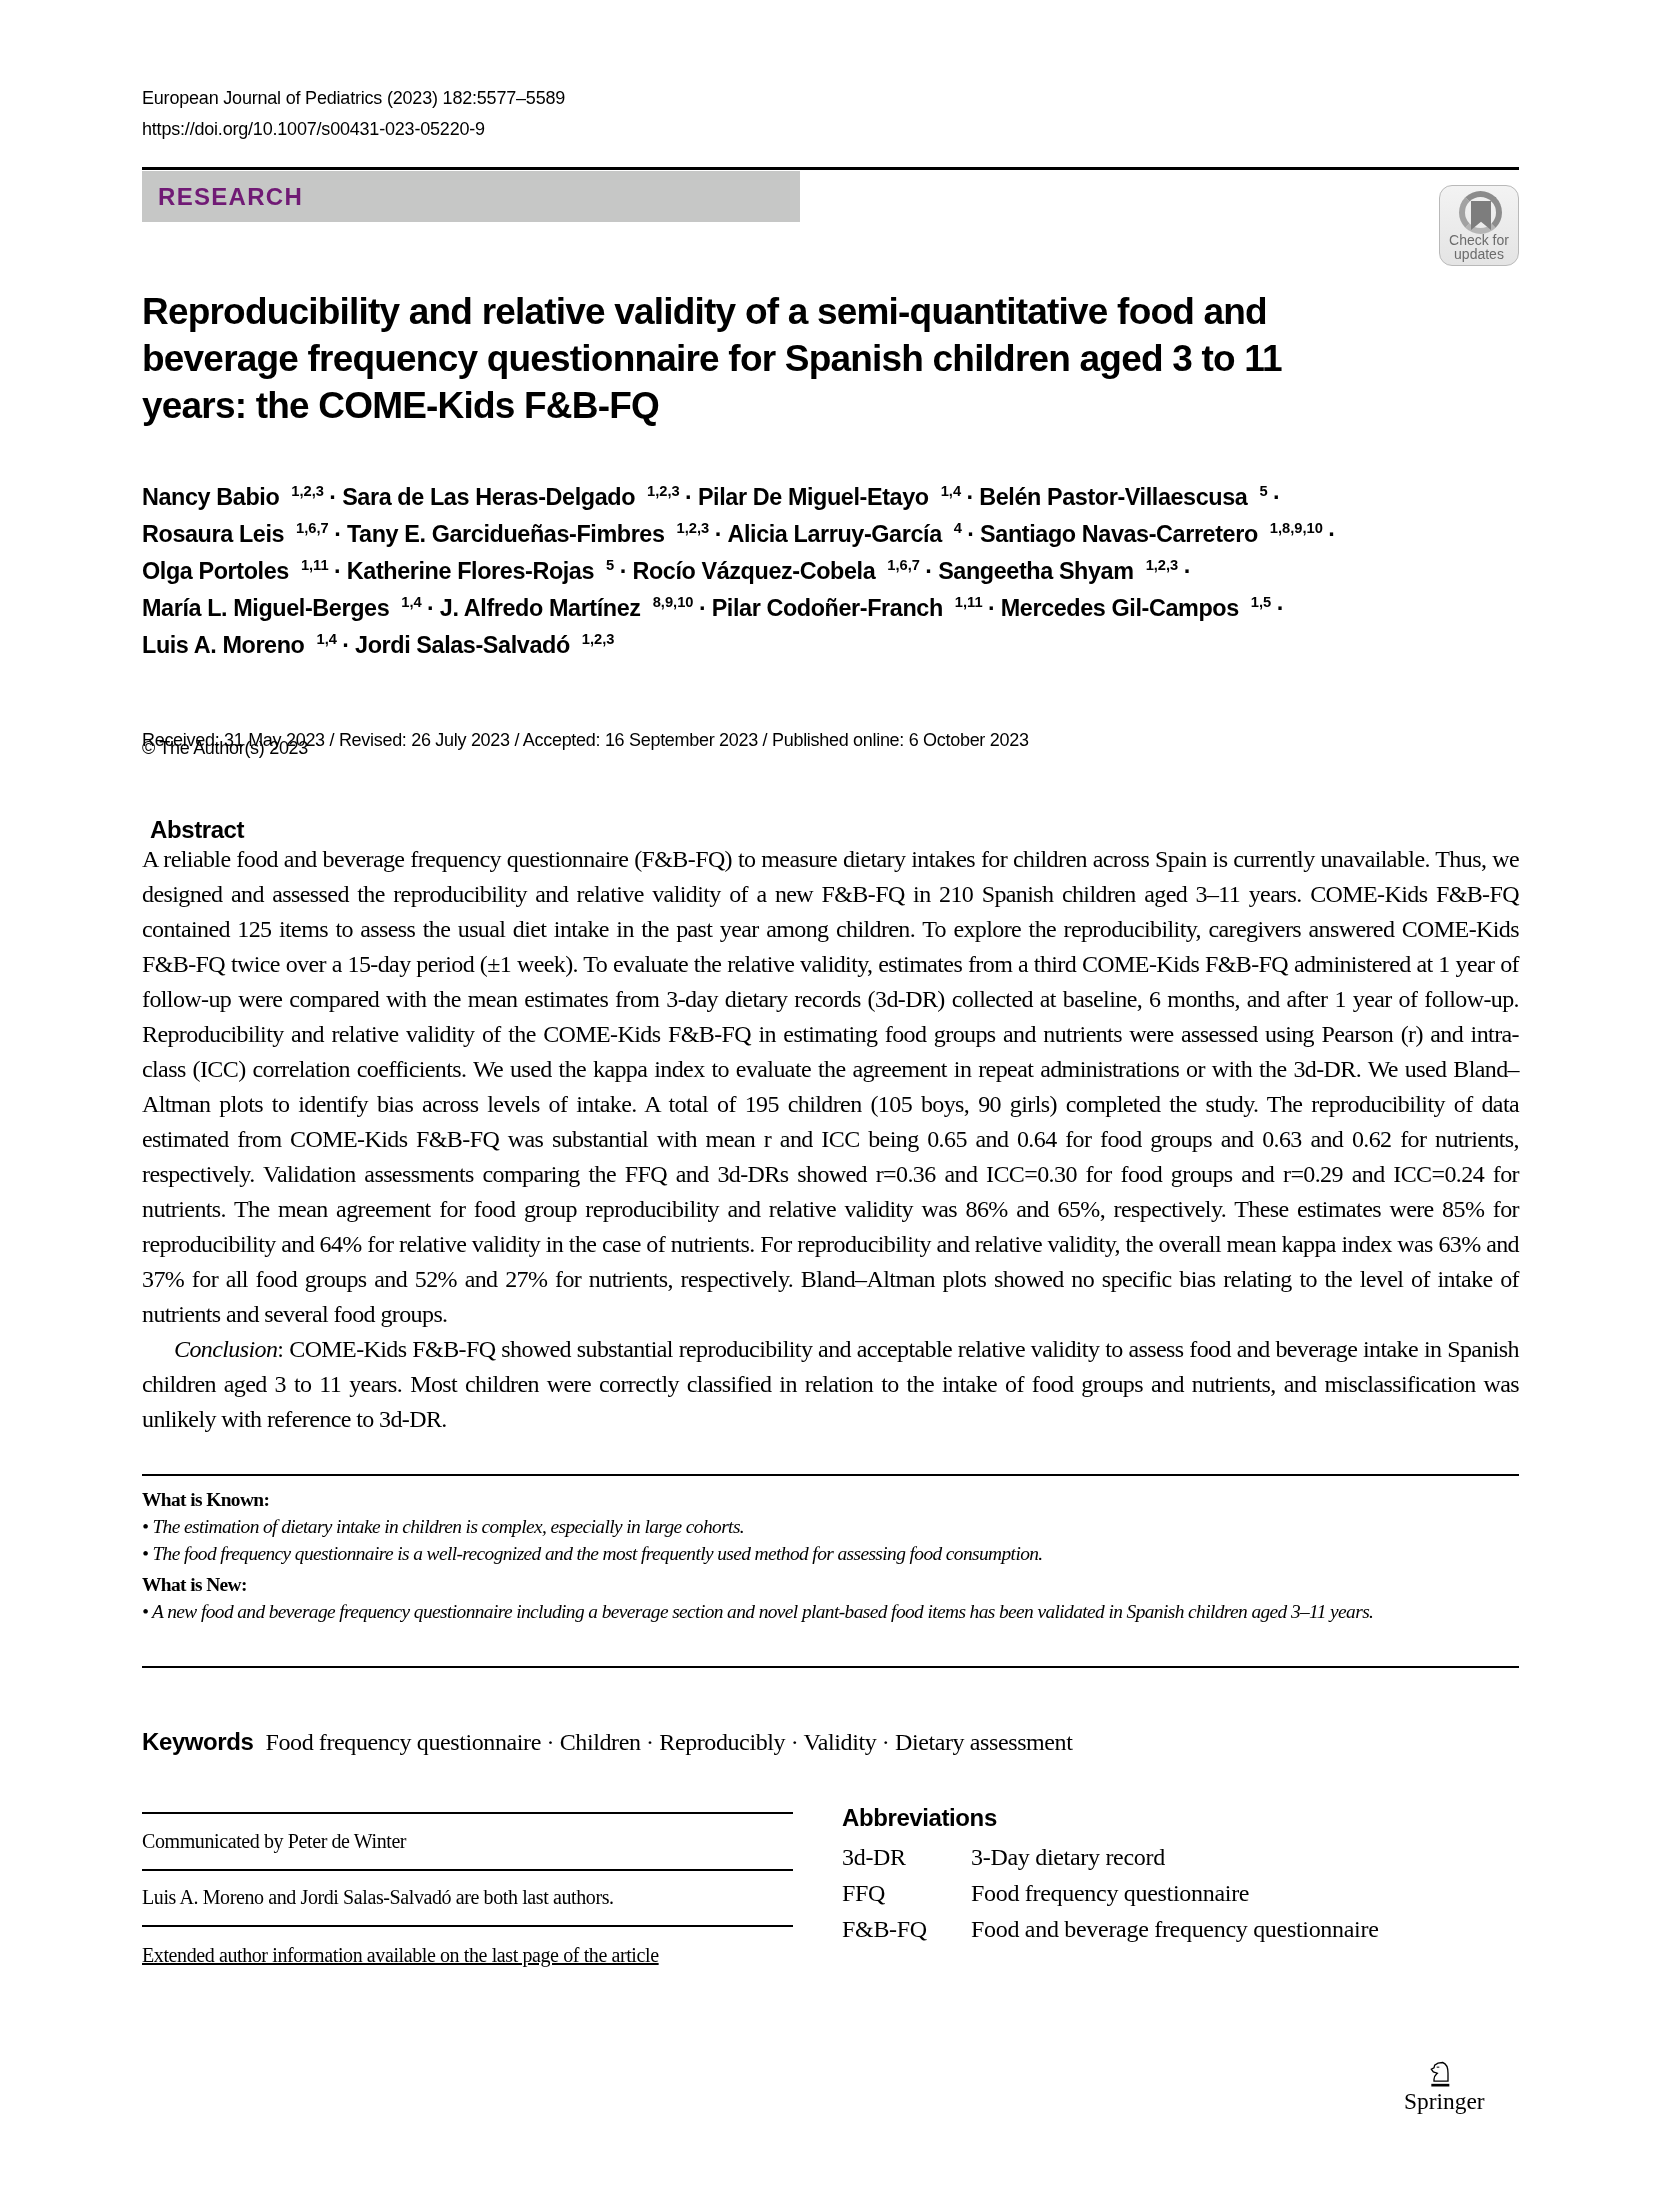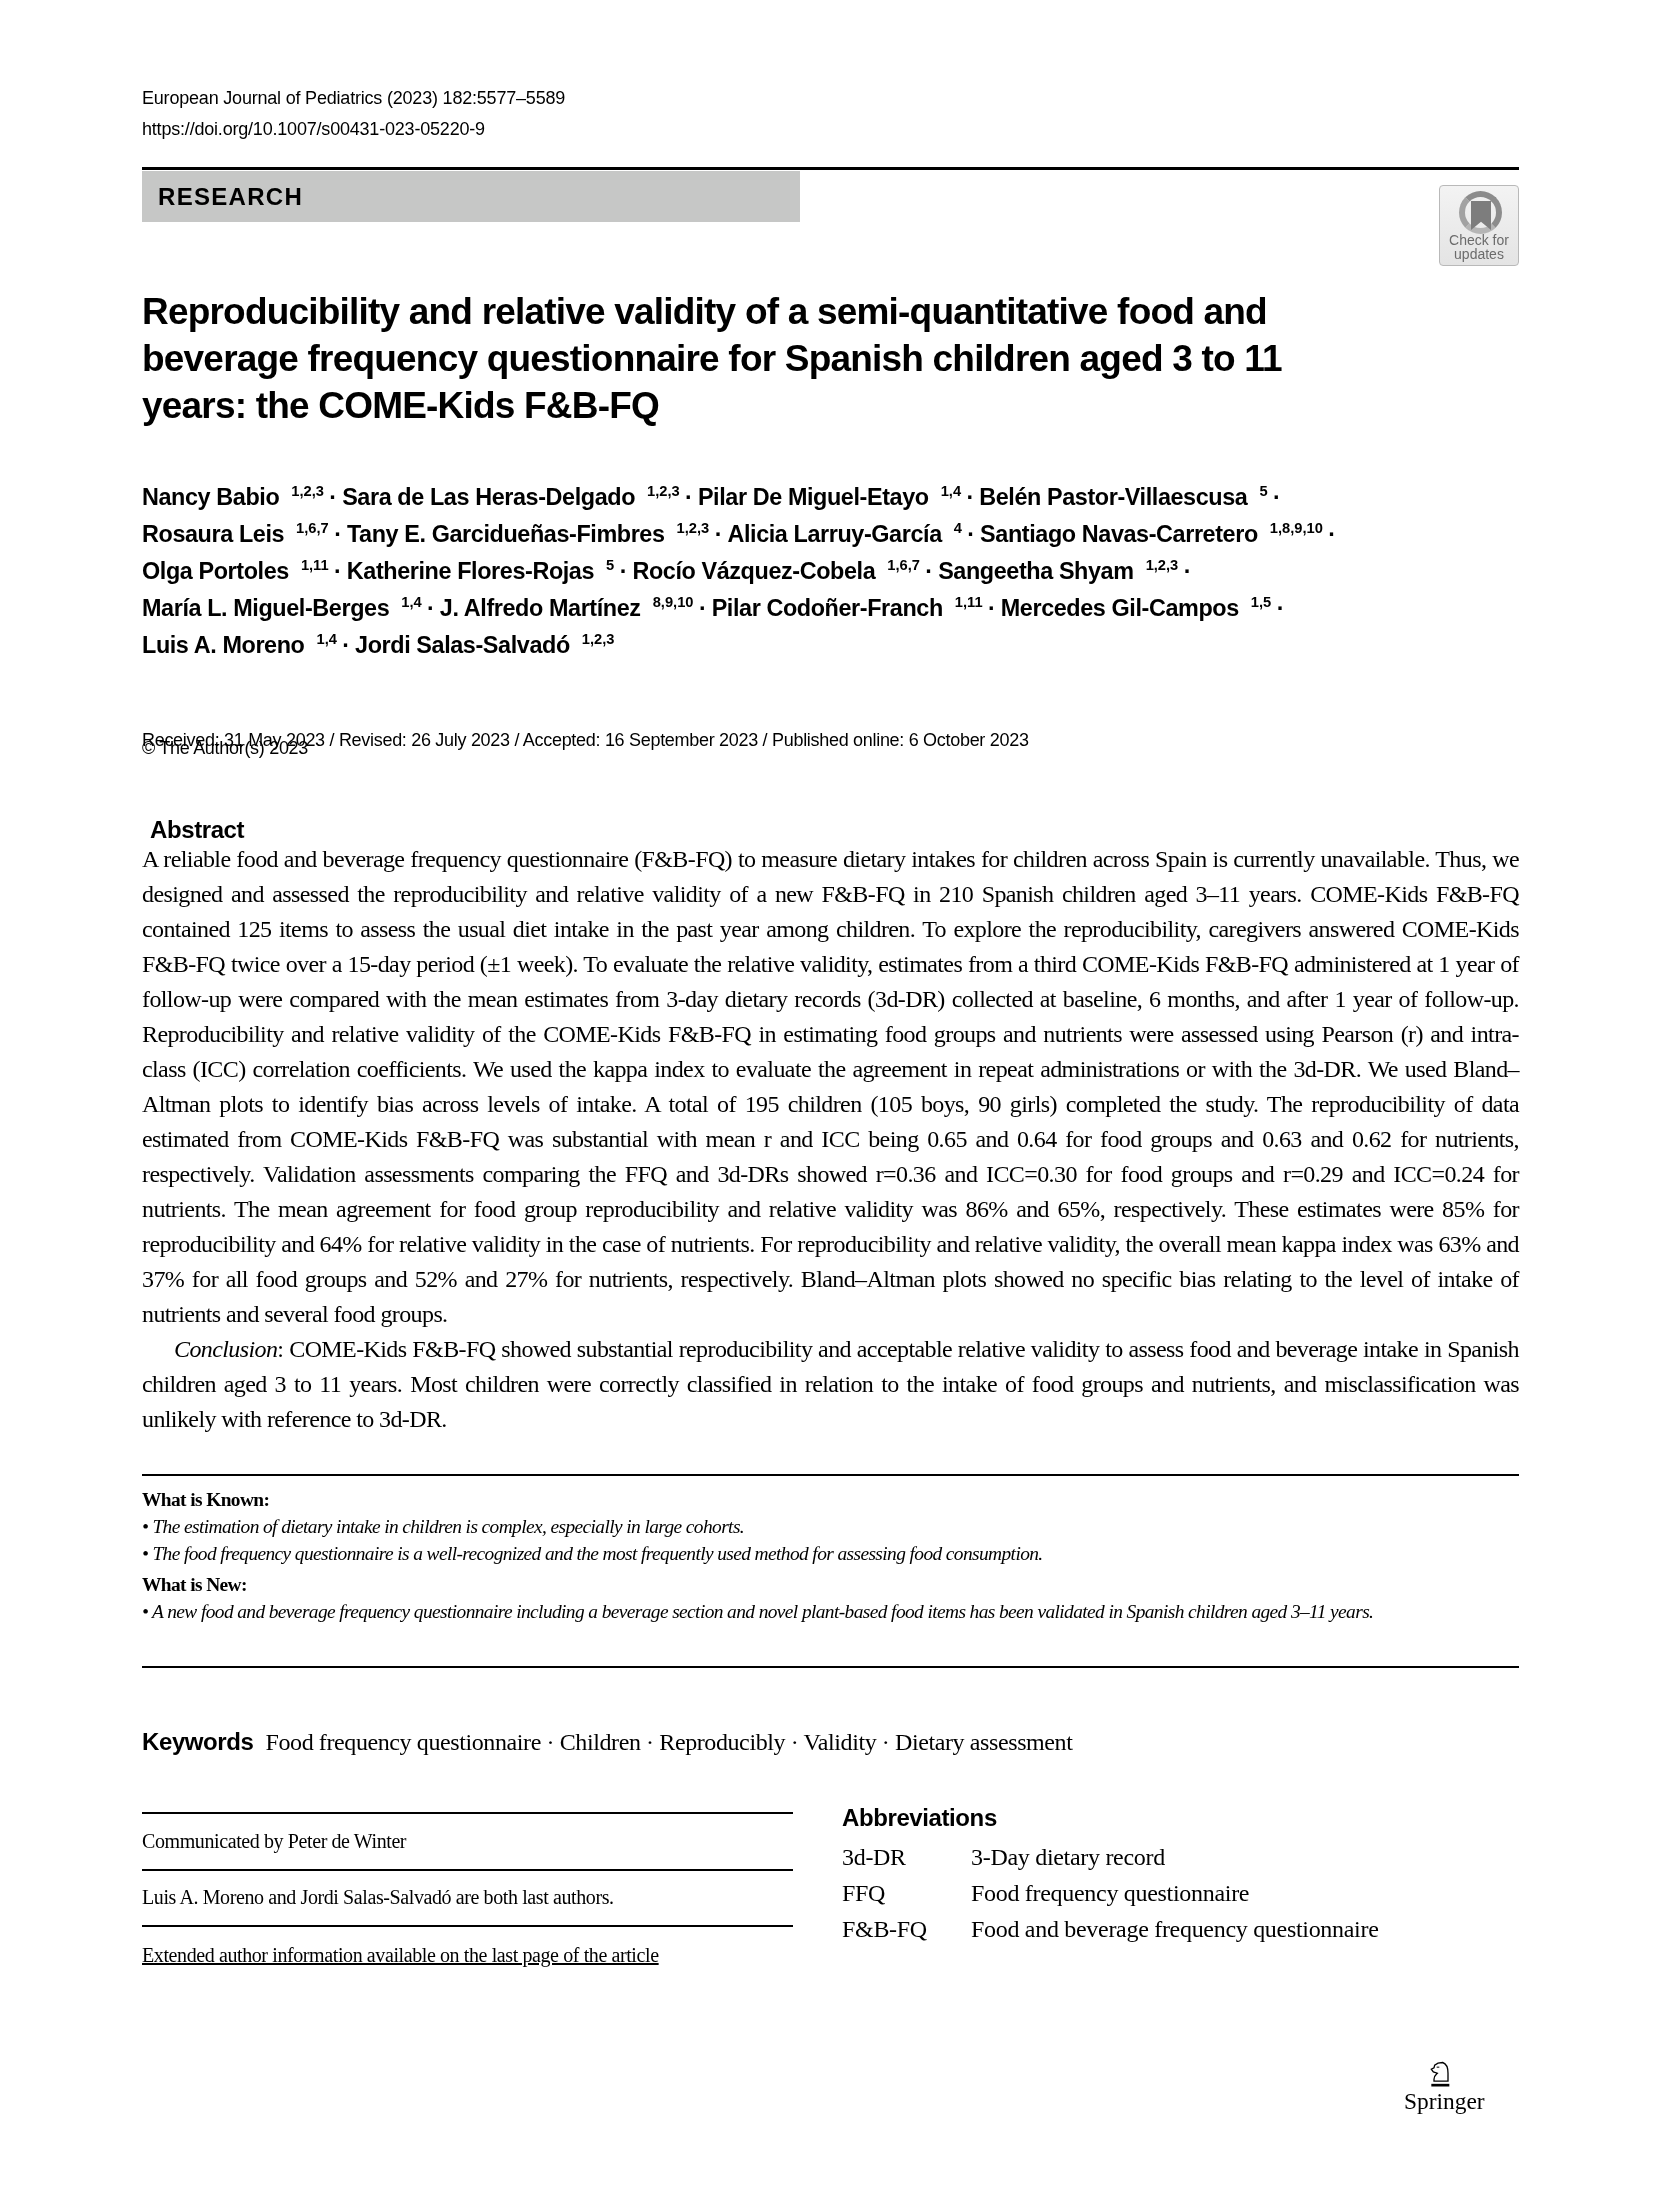--- a/index.html
+++ b/index.html
@@ -6,23 +6,23 @@
   body { width: 1660px; height: 2205px; position: relative; overflow: hidden; color: #000; }
   .sans { font-family: "Liberation Sans", "DejaVu Sans", sans-serif; }
   .serif { font-family: "Liberation Serif", "DejaVu Serif", serif; }
 
   .journal-line { position: absolute; left: 142px; font-size: 18px; letter-spacing: -0.2px; }
   #journal-citation { top: 88px; }
   #journal-doi { top: 119px; }
 
   #top-rule { position: absolute; left: 142px; top: 167px; width: 1377px; height: 3.3px; background: #000; }
   #article-type-band { position: absolute; left: 142px; top: 171px; width: 658px; height: 51px; background: #c6c7c6; }
-  #article-type-label { position: absolute; left: 16px; top: 12px; font-size: 24px; font-weight: bold; letter-spacing: 1.3px; color: #000000; }
+  #article-type-label { position: absolute; left: 16px; top: 12px; font-size: 24px; font-weight: bold; letter-spacing: 1.3px; color: #701a75; }
 
-  #check-updates { position: absolute; left: 1439px; top: 185px; width: 78px; height: 79px; border: 0.7px solid #b9b9b9; background: linear-gradient(#f3f3f3, #e4e4e4); border-radius: 4px; }
+  #check-updates { position: absolute; left: 1439px; top: 185px; width: 78px; height: 79px; border: 0.7px solid #b9b9b9; background: linear-gradient(#f3f3f3, #e4e4e4); border-radius: 13px; }
   #check-updates .ring { position: absolute; left: 19.4px; top: 5.4px; width: 31px; height: 31px; border-radius: 50%; border: 6px solid #8c8c8c; border-bottom-color: #b5b5b5; border-left-color: #a2a2a2; }
   #check-updates .flag { position: absolute; left: 31px; top: 14.7px; width: 20px; height: 29.4px; background: #7d7d7d; clip-path: polygon(0 0, 100% 0, 100% 100%, 50% 72%, 0 100%); }
   #check-updates .txt { position: absolute; left: 0; width: 78px; text-align: center; font-size: 14px; line-height: 14.7px; color: #6b6b6b; }
   #check-updates .t1 { top: 47px; }
   #check-updates .t2 { top: 61px; }
 
   #article-title { position: absolute; left: 142px; top: 288px; width: 1238px; font-size: 37px; font-weight: bold; line-height: 47px; letter-spacing: -0.8px; margin: 0; }
 
   #author-list { position: absolute; left: 142px; top: 479px; width: 1379px; font-size: 23.4px; font-weight: bold; line-height: 37px; letter-spacing: -0.4px; }
   #author-list sup { font-size: 14.7px; font-weight: bold; line-height: 0; vertical-align: 9.4px; letter-spacing: 0; margin-left: 12px; }

